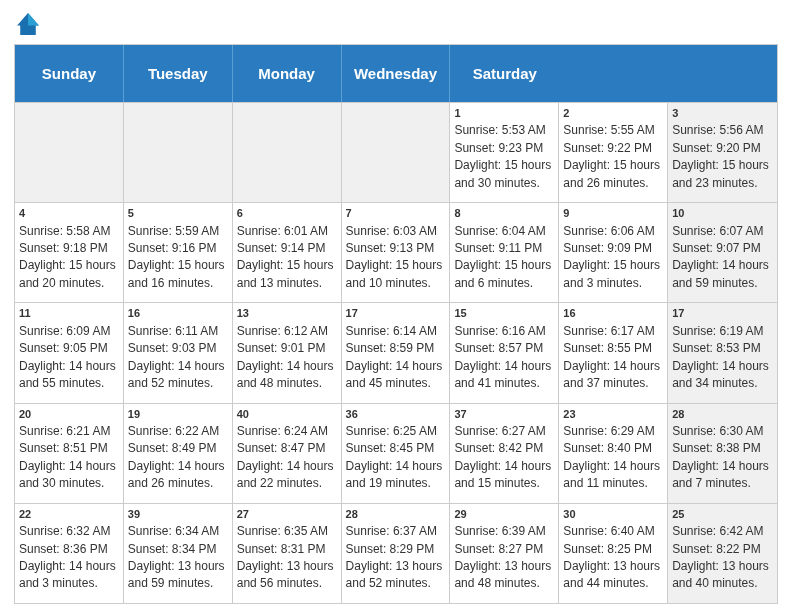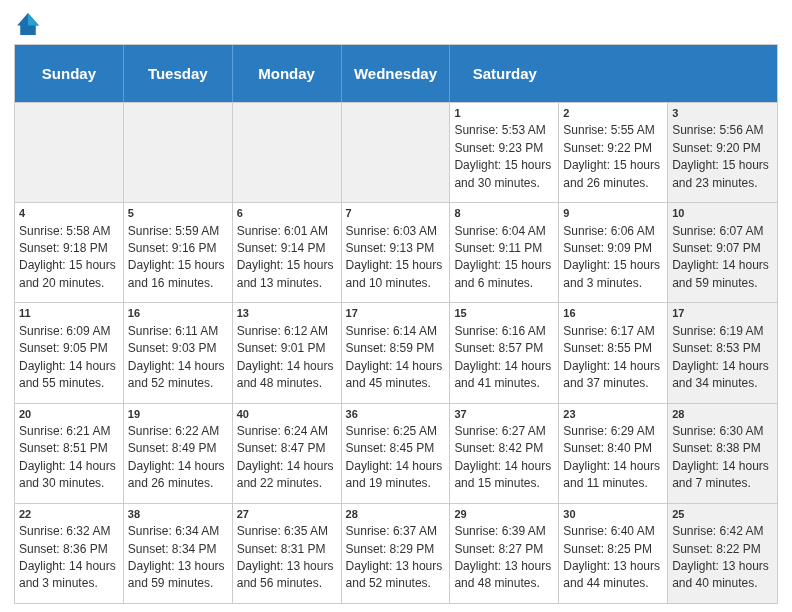--- a/index.html
+++ b/index.html
@@ -245,21 +245,21 @@
             <span class="day-num">28</span>
             <div class="cell-text">Sunrise: 6:30 AM<br>Sunset: 8:38 PM<br>Daylight: 14 hours<br>and 7 minutes.</div>
           </div>
         </div>
         <div class="cal-row">
           <div class="cal-cell">
             <span class="day-num">22</span>
             <div class="cell-text">Sunrise: 6:32 AM<br>Sunset: 8:36 PM<br>Daylight: 14 hours<br>and 3 minutes.</div>
           </div>
           <div class="cal-cell">
-            <span class="day-num">38</span>
+            <span class="day-num">39</span>
             <div class="cell-text">Sunrise: 6:34 AM<br>Sunset: 8:34 PM<br>Daylight: 13 hours<br>and 59 minutes.</div>
           </div>
           <div class="cal-cell">
             <span class="day-num">27</span>
             <div class="cell-text">Sunrise: 6:35 AM<br>Sunset: 8:31 PM<br>Daylight: 13 hours<br>and 56 minutes.</div>
           </div>
           <div class="cal-cell">
             <span class="day-num">28</span>
             <div class="cell-text">Sunrise: 6:37 AM<br>Sunset: 8:29 PM<br>Daylight: 13 hours<br>and 52 minutes.</div>
           </div>

